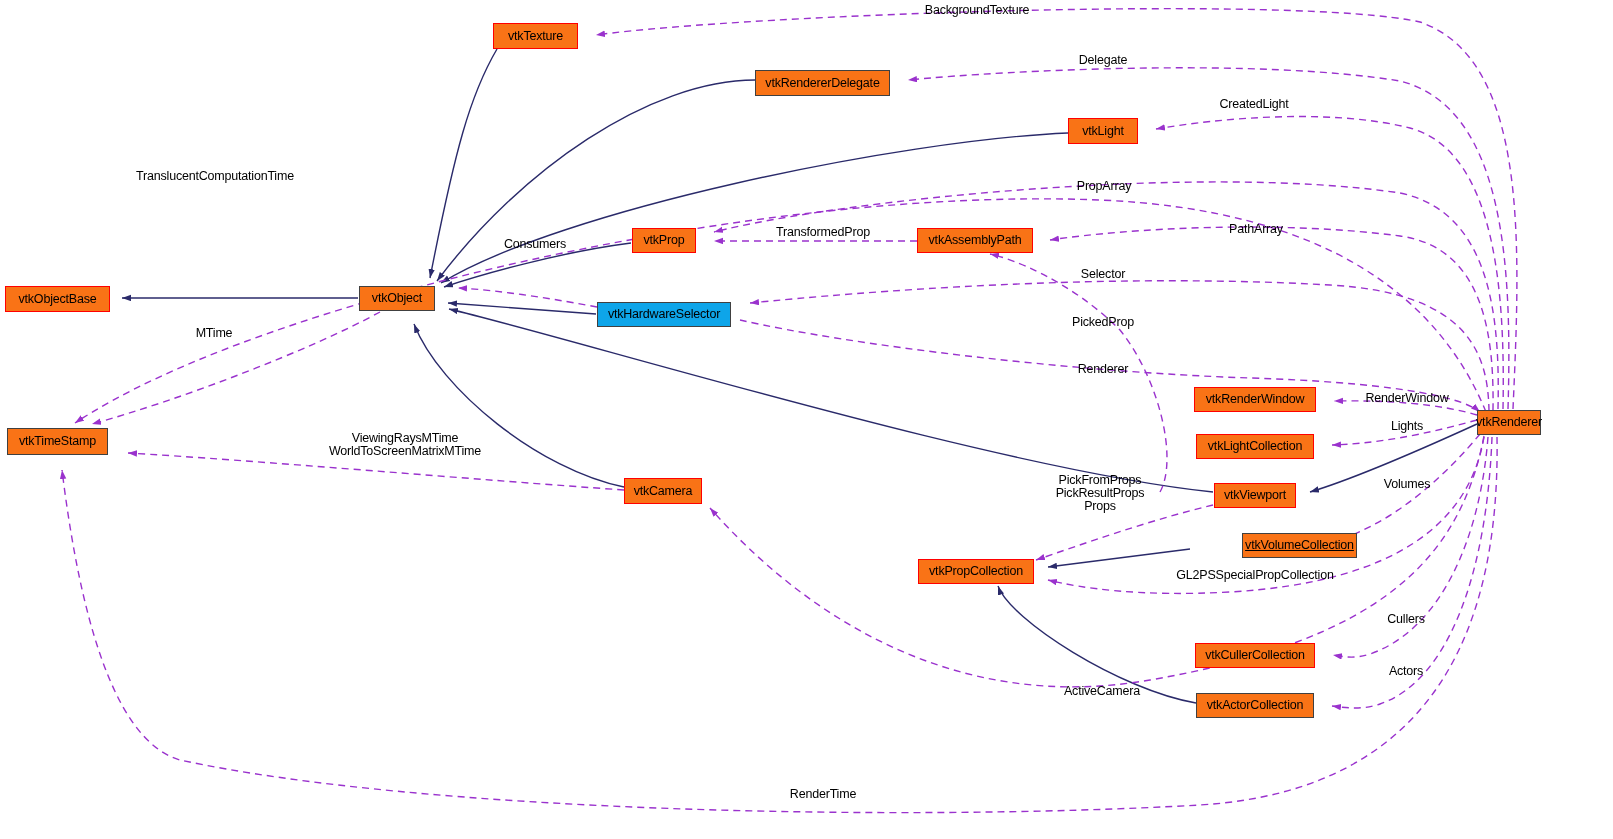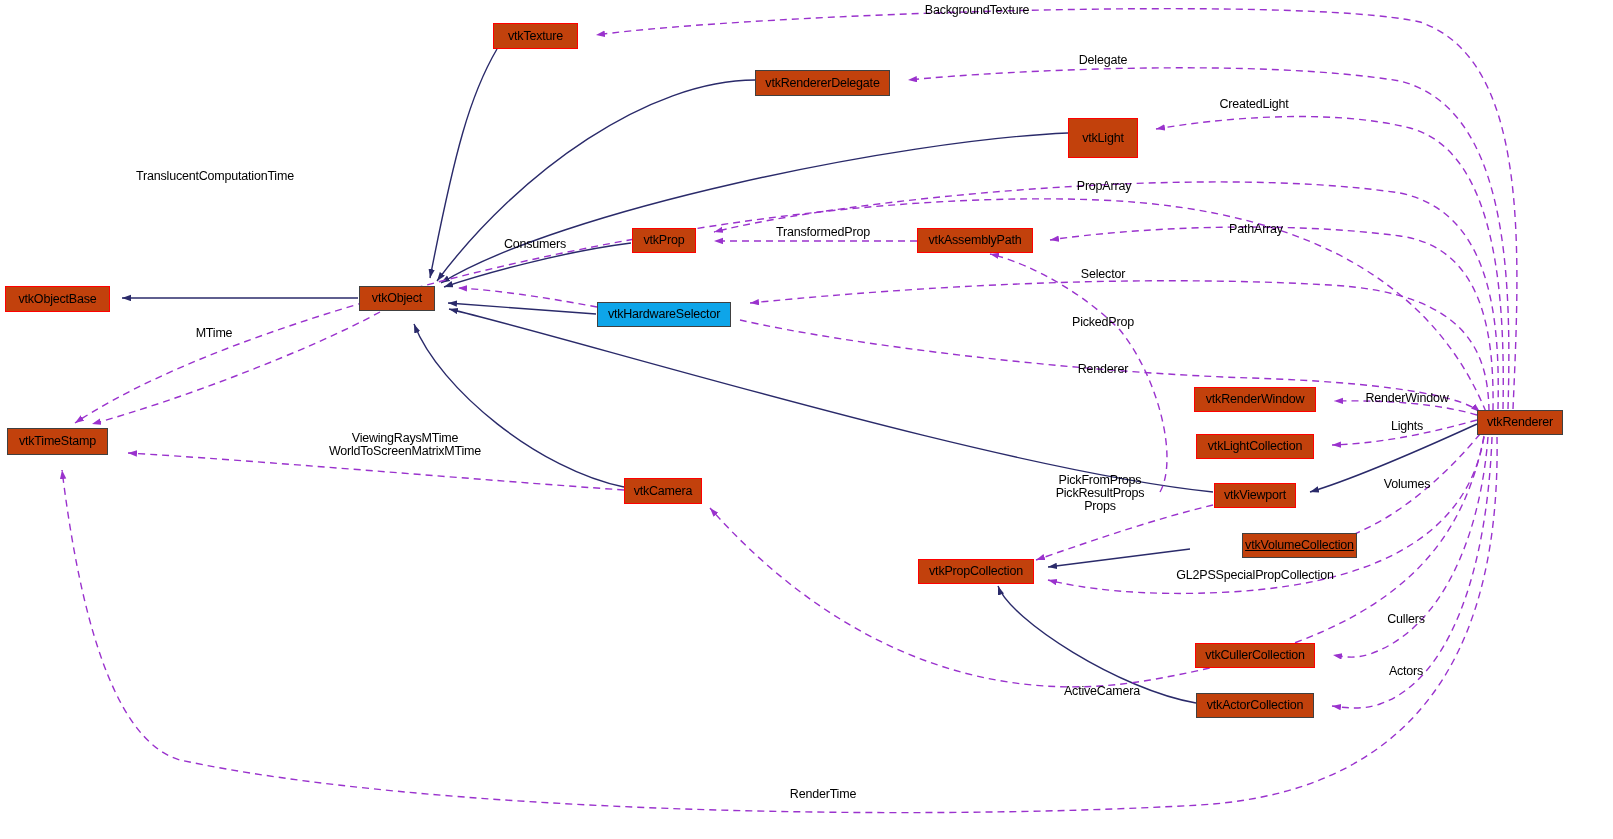--- a/index.html
+++ b/index.html
@@ -26,21 +26,21 @@
     position: absolute;
     box-sizing: border-box;
     display: flex;
     align-items: center;
     justify-content: center;
     font-family: "Liberation Sans", sans-serif;
     font-size: 12.5px;
     color: #000000;
     white-space: nowrap;
     letter-spacing: -0.2px;
-    background: #c2410c;
+    background: #f97316;
     border: 1px solid #404040;
     line-height: 1;
   }
   .node-box.red {
     border: 1.5px solid #ff0000;
   }
   .node-box.dark {
     border: 1.5px solid #404040;
   }
   .node-box.current {
@@ -156,21 +156,21 @@
       </div>
       <div class="node-box dark" style="left: 359px; top: 286px; width: 76px; height: 25px;">
         <span>vtkObject</span>
       </div>
       <div class="node-box red" style="left: 493px; top: 23px; width: 85px; height: 26px;">
         <span>vtkTexture</span>
       </div>
       <div class="node-box dark" style="left: 755px; top: 70px; width: 135px; height: 26px;">
         <span>vtkRendererDelegate</span>
       </div>
-      <div class="node-box red" style="left: 1068px; top: 118px; width: 70px; height: 40px;">
+      <div class="node-box red" style="left: 1068px; top: 118px; width: 70px; height: 26px;">
         <span>vtkLight</span>
       </div>
       <div class="node-box red" style="left: 632px; top: 228px; width: 64px; height: 25px;">
         <span>vtkProp</span>
       </div>
       <div class="node-box red" style="left: 917px; top: 228px; width: 116px; height: 25px;">
         <span>vtkAssemblyPath</span>
       </div>
       <div class="node-box current" style="left: 597px; top: 302px; width: 134px; height: 25px;">
         <span>vtkHardwareSelector</span>
@@ -192,21 +192,21 @@
       </div>
       <div class="node-box red" style="left: 918px; top: 559px; width: 116px; height: 25px;">
         <span>vtkPropCollection</span>
       </div>
       <div class="node-box red" style="left: 1195px; top: 643px; width: 120px; height: 25px;">
         <span>vtkCullerCollection</span>
       </div>
       <div class="node-box dark" style="left: 1196px; top: 693px; width: 118px; height: 25px;">
         <span>vtkActorCollection</span>
       </div>
-      <div class="node-box dark" style="left: 1477px; top: 410px; width: 86px; height: 25px;">
+      <div class="node-box dark" style="left: 1477px; top: 410px; width: 64px; height: 25px;">
         <span>vtkRenderer</span>
       </div>
     </div>
 
   <div id="labels-layer">
       <div class="edge-label" style="left: 977px; top: 4px;">BackgroundTexture</div>
       <div class="edge-label" style="left: 1103px; top: 54px;">Delegate</div>
       <div class="edge-label" style="left: 1254px; top: 98px;">CreatedLight</div>
       <div class="edge-label" style="left: 215px; top: 170px;">TranslucentComputationTime</div>
       <div class="edge-label" style="left: 1104px; top: 180px;">PropArray</div>

